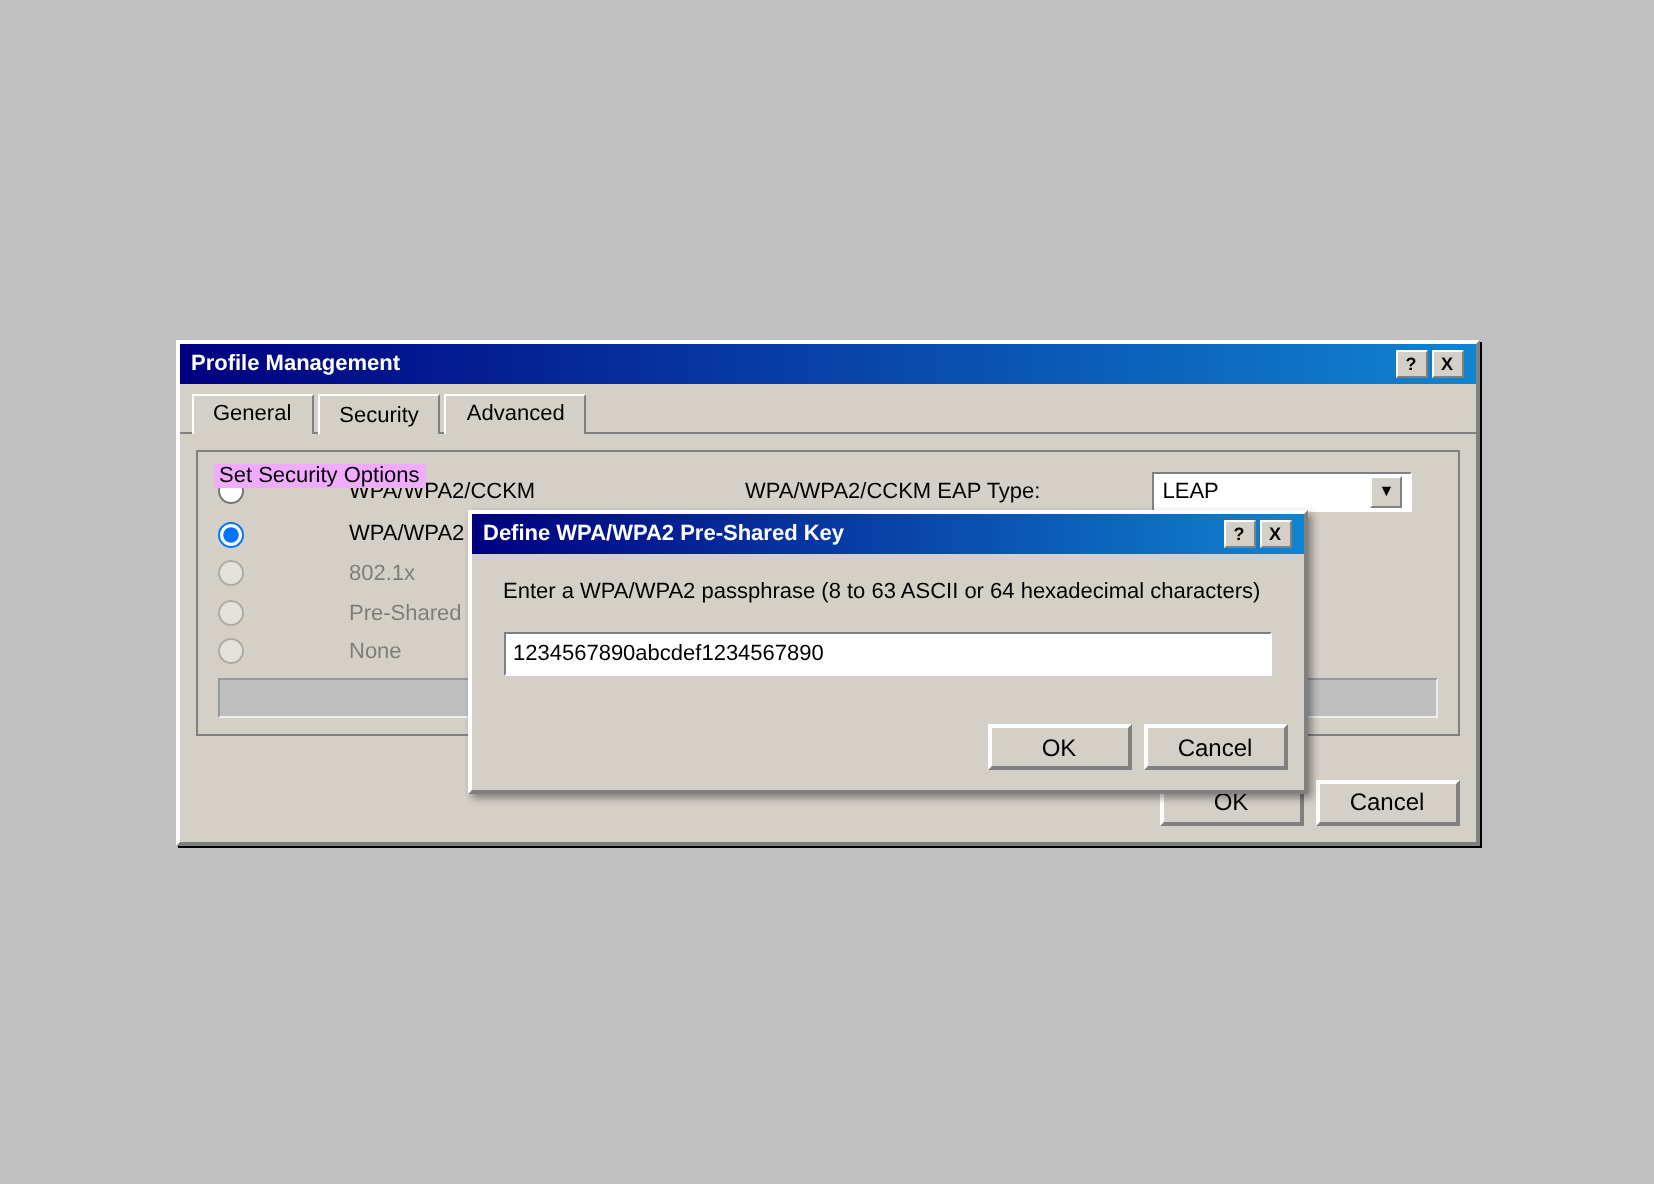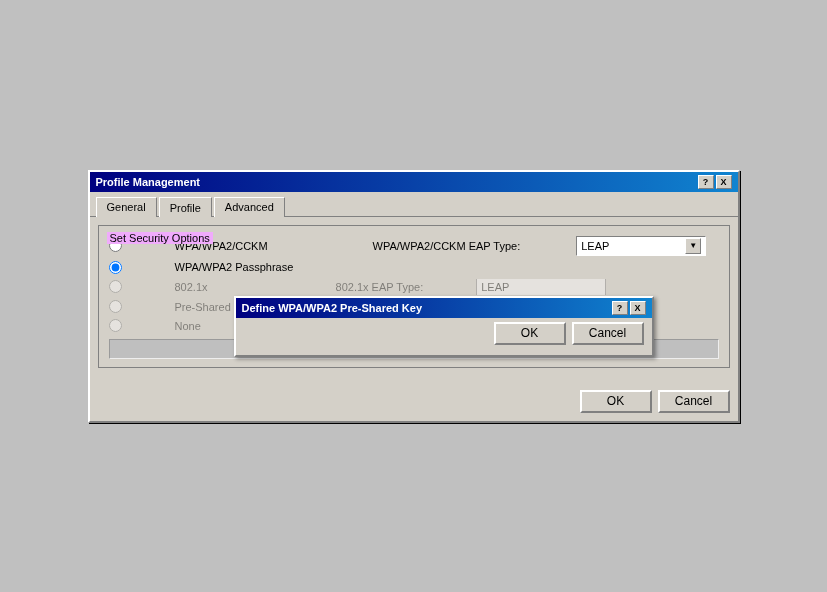--- a/index.html
+++ b/index.html
@@ -237,21 +237,21 @@
   <div class="title-bar">
     <span class="title-bar-text">Profile Management</span>
     <div class="title-bar-controls">
       <div class="title-btn">?</div>
       <div class="title-btn">X</div>
     </div>
   </div>
 
   <div class="tab-bar">
     <div class="tab">General</div>
-    <div class="tab active">Profile</div>
+    <div class="tab active">Security</div>
     <div class="tab">Advanced</div>
   </div>
 
   <div class="dialog-content">
 
     <div class="group-box-wrapper">
       <div style="border: 1px solid #808080; padding: 10px 10px 8px 10px; position: relative;">
         <div style="position: absolute; top: -7px; left: 8px; background: #f0abfc; padding: 0 3px; font-size: 11px; margin-top: 13px;">Set Security Options</div>
 
         <div class="radio-row">
@@ -304,20 +304,24 @@
     <div class="modal-dialog">
 
       <div class="modal-title-bar">
         <span class="title-bar-text">Define WPA/WPA2 Pre-Shared Key</span>
         <div class="title-bar-controls">
           <div class="title-btn">?</div>
           <div class="title-btn">X</div>
         </div>
       </div>
 
+      <div class="modal-content">
+        <p class="modal-description">Enter a WPA/WPA2 passphrase (8 to 63 ASCII or 64 hexadecimal characters)</p>
+        <input type="text" class="passphrase-input" value="1234567890abcdef1234567890" style="">
+      </div>
 
       <div class="modal-footer">
         <button class="btn">OK</button>
         <button class="btn">Cancel</button>
       </div>
     </div>
   </div>
 
 </div>
 

